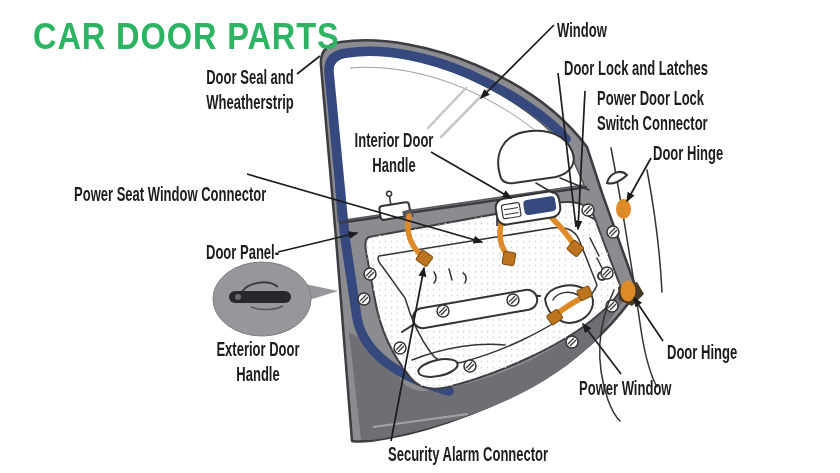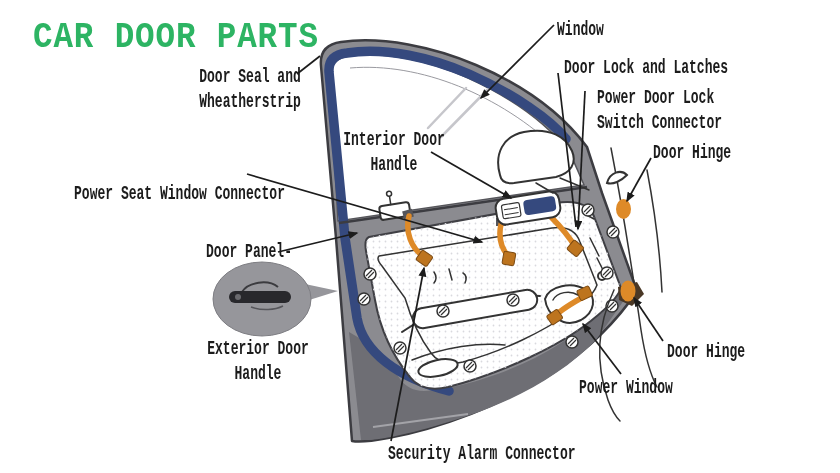--- a/index.html
+++ b/index.html
@@ -2,21 +2,21 @@
 <html style="--green: #2db463; --blue: #35497e; --orange: #de8a28; --gray: #8b8b90; --gray-dark: #6e6e74; --ink: #1c1c1c;"><head>
 <meta charset="utf-8">
 <style>
   :root{
     --green:#2db463; --blue:#35497e; --orange:#de8a28;
     --gray:#8b8b90; --gray-dark:#6e6e74; --ink:#1c1c1c;
   }
   html,body{margin:0;padding:0;background:#fff;}
   #stage{
     position:relative; width:840px; height:473px; background:#ffffff;
-    overflow:hidden; font-family:Liberation Mono, monospace;
+    overflow:hidden; font-family:Liberation Sans, sans-serif;
   }
   #art{position:absolute; left:0; top:0;}
   .title{
     position:absolute; left:33px; top:16px;
     font-size:37px; font-weight:bold; letter-spacing:1px;
     color:var(--green);
     transform:scaleX(.88); transform-origin:0 0; white-space:nowrap;
   }
   .lbl{
     position:absolute; color:var(--ink);

